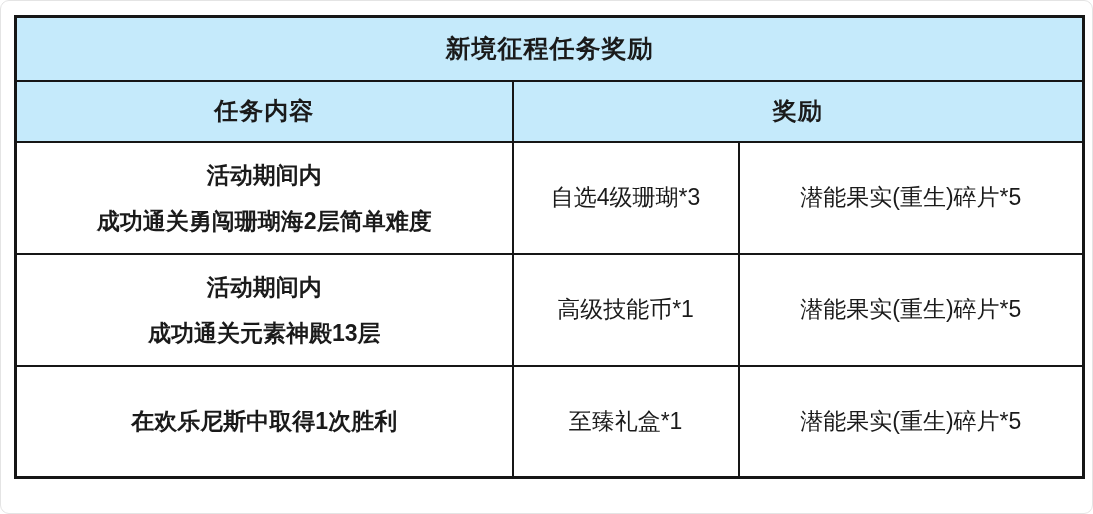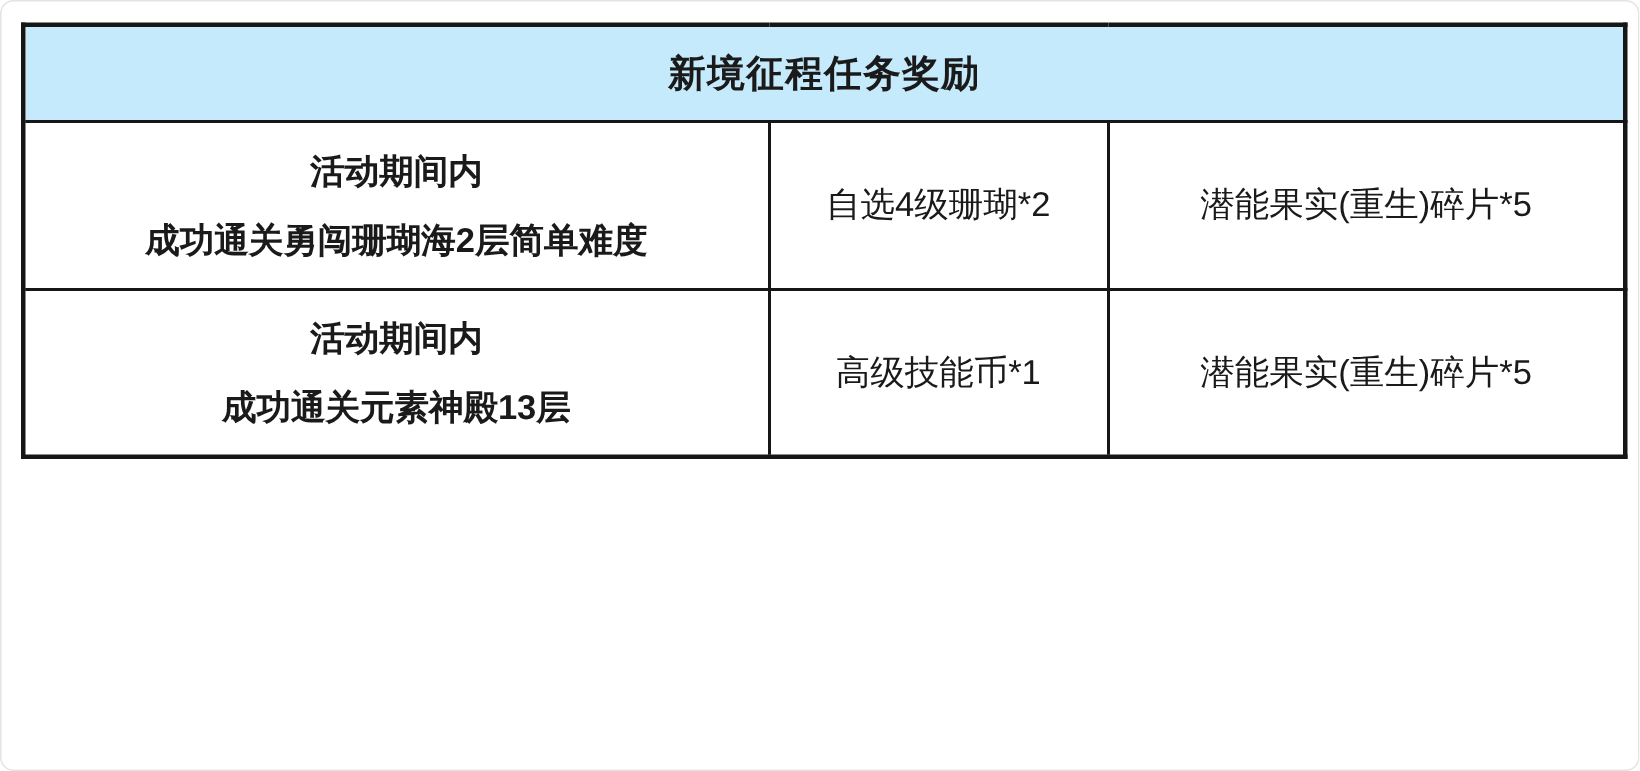--- a/index.html
+++ b/index.html
@@ -70,34 +70,45 @@
   <table class="rewards">
     <colgroup>
       <col class="c-task">
       <col class="c-reward1">
       <col class="c-reward2">
     </colgroup>
     <tbody>
       <tr class="title-row">
         <td colspan="3">新境征程任务奖励</td>
       </tr>
+      <tr class="header-row">
+        <td>任务内容</td>
+        <td colspan="2">奖励</td>
+      </tr>
 
       <tr class="data-row">
         <td>
           <div class="task-line">活动期间内</div>
           <div class="task-line">成功通关勇闯珊瑚海2层简单难度</div>
         </td>
-        <td>自选4级珊瑚*2</td>
+        <td>自选4级珊瑚*3</td>
         <td>潜能果实(重生)碎片*5</td>
       </tr>
 
       <tr class="data-row">
         <td>
           <div class="task-line">活动期间内</div>
           <div class="task-line">成功通关元素神殿13层</div>
         </td>
         <td>高级技能币*1</td>
         <td>潜能果实(重生)碎片*5</td>
       </tr>
 
+      <tr class="data-row">
+        <td>
+          <div class="task-line">在欢乐尼斯中取得1次胜利</div>
+        </td>
+        <td>至臻礼盒*1</td>
+        <td>潜能果实(重生)碎片*5</td>
+      </tr>
     </tbody>
   </table>
 </div>
 
 </body></html>

